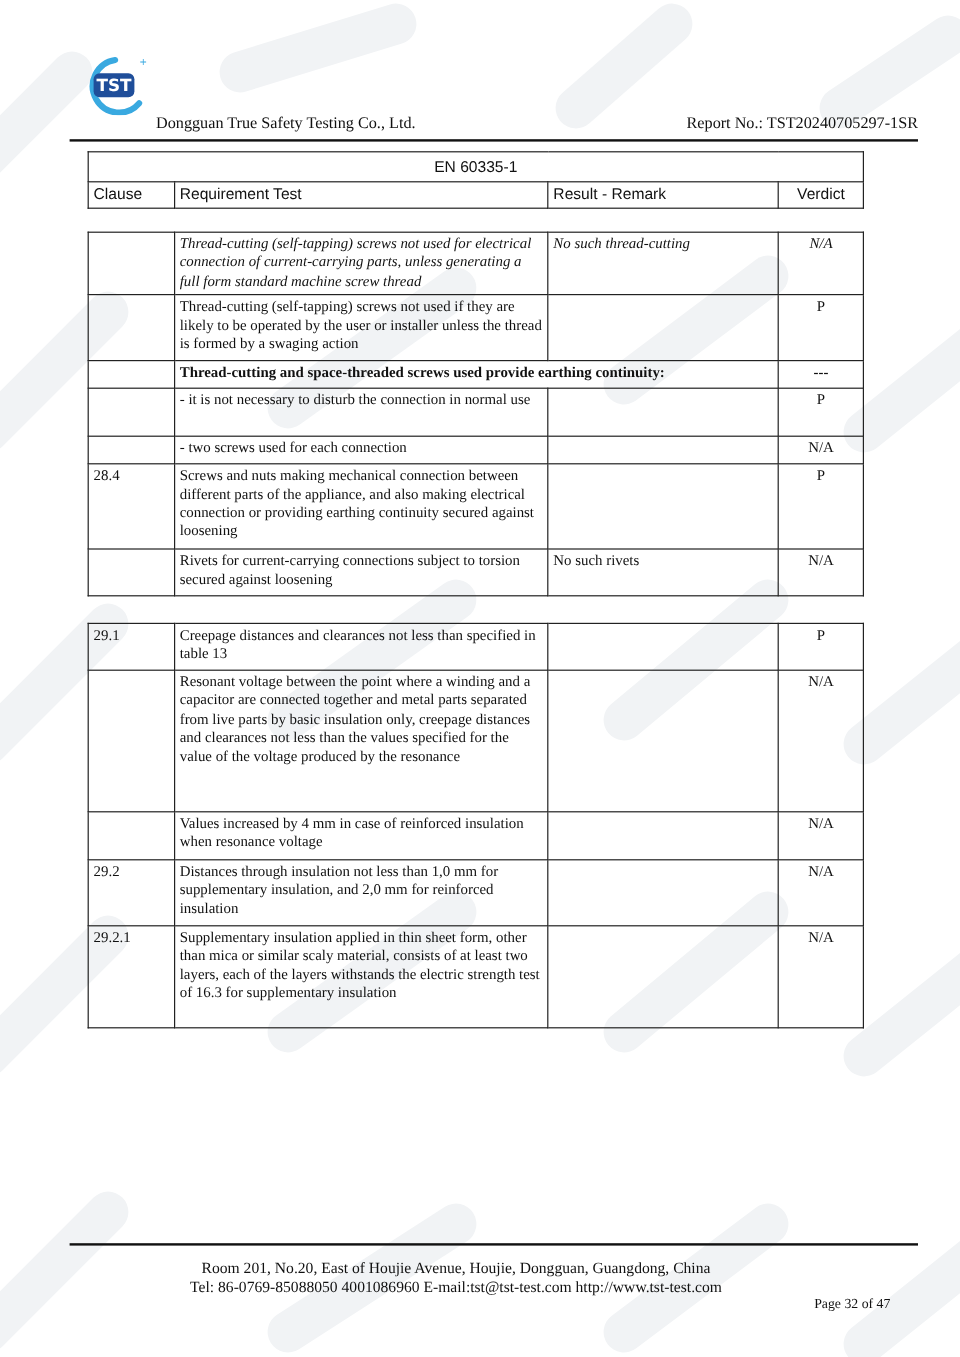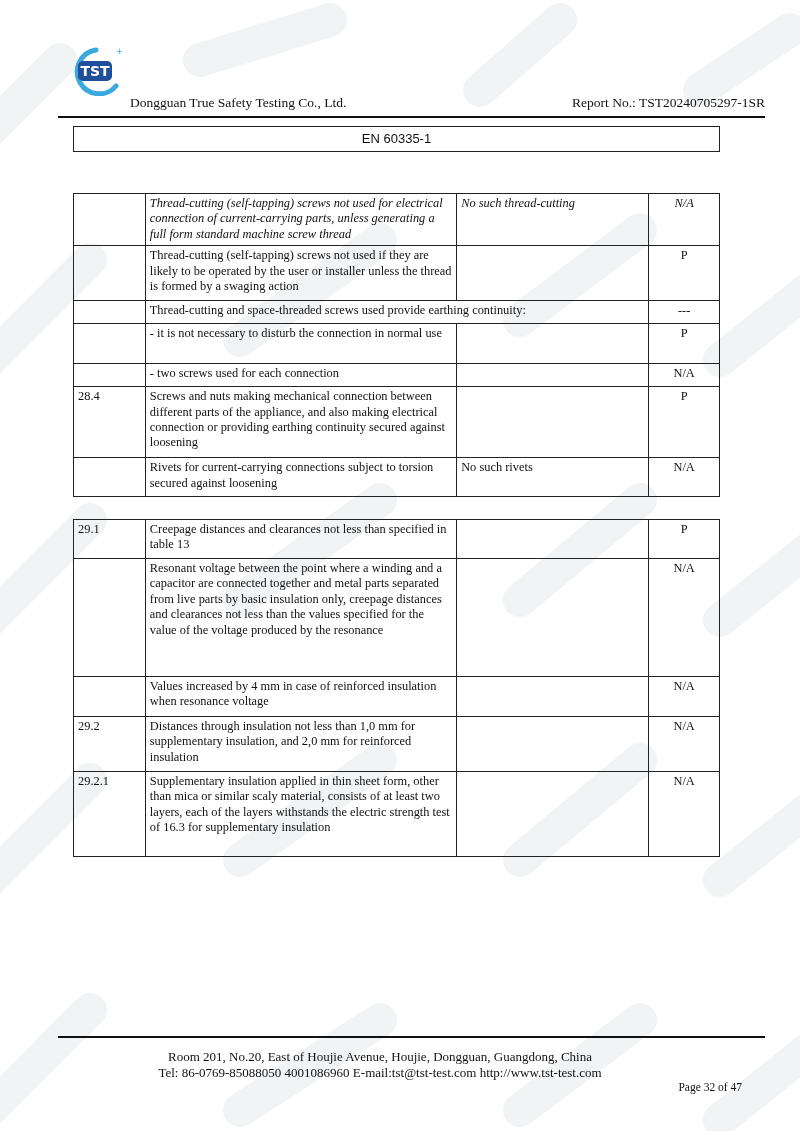--- a/index.html
+++ b/index.html
@@ -73,20 +73,26 @@
   <colgroup>
       <col class="c-clause">
       <col class="c-req">
       <col class="c-res">
       <col class="c-ver">
     </colgroup>
   <tbody>
       <tr class="hdr">
         <td colspan="4" class="std">EN  60335-1</td>
       </tr>
+  <tr class="hdr" style="height:22px;">
+    <td>Clause</td>
+    <td>Requirement Test</td>
+    <td>Result - Remark</td>
+    <td class="center">Verdict</td>
+  </tr>
 </tbody>
   </table>
 
 <table style="top:193px;">
   <colgroup>
       <col class="c-clause">
       <col class="c-req">
       <col class="c-res">
       <col class="c-ver">
     </colgroup>
@@ -96,21 +102,21 @@
     <td>Thread-cutting (self-tapping) screws not used for electrical connection of current-carrying parts, unless generating a full form standard machine screw thread</td>
     <td>No such thread-cutting</td>
     <td class="center">N/A</td>
   </tr>
   <tr style="height:55px;">
     <td></td>
     <td>Thread-cutting (self-tapping) screws not used if they are likely to be operated by the user or installer unless the thread is formed by a swaging action</td>
     <td></td>
     <td class="center">P</td>
   </tr>
-  <tr style="height:23px;">
+  <tr style="height:23px;font-weight:bold;">
     <td></td>
     <td colspan="2">Thread-cutting and space-threaded screws used provide earthing continuity:</td>
     <td class="center">---</td>
   </tr>
   <tr style="height:40px;">
     <td></td>
     <td>- it is not necessary to disturb the connection in normal use</td>
     <td></td>
     <td class="center">P</td>
   </tr>

